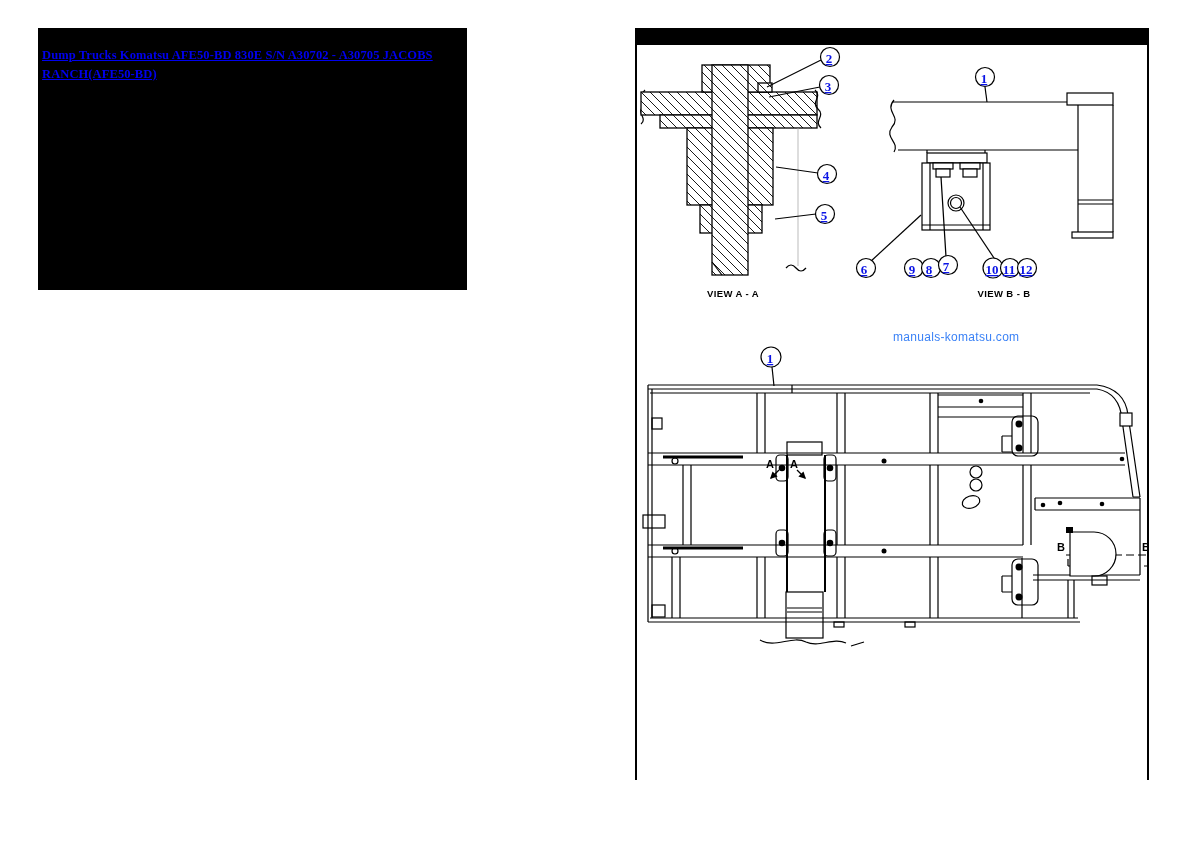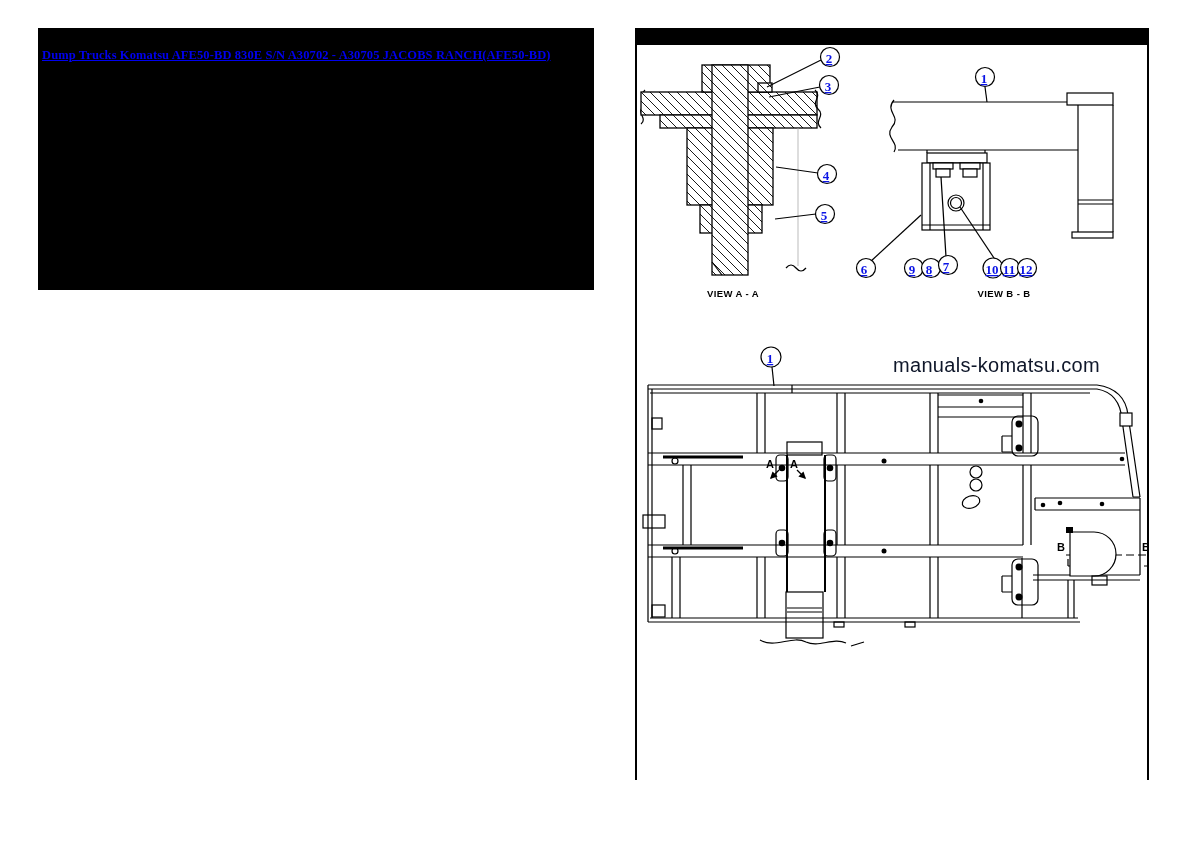--- a/index.html
+++ b/index.html
@@ -2,35 +2,35 @@
 <html><head>
 <meta charset="utf-8">
 <style>
   html,body{margin:0;padding:0;}
   body{
     width:1190px;height:842px;position:relative;overflow:hidden;
     background:#ffffff;font-family:"Liberation Sans",sans-serif;
   }
   
   .black-box{
-    position:absolute;left:38px;top:28px;width:556px;height:262px;
+    position:absolute;left:38px;top:28px;width:429px;height:262px;
     background:#000000;box-sizing:border-box;padding:17px 18px 0 4px;
   }
   .black-box a{
     font-family:"Liberation Serif",serif;font-weight:bold;font-size:12.5px;
     color:#0000ee;text-decoration:underline;letter-spacing:0.1px;line-height:1.25;
   }
   
   .sheet-topbar{position:absolute;left:635px;top:28px;width:514px;height:17px;background:#000;}
   .sheet-border-left{position:absolute;left:635px;top:28px;width:2px;height:752px;background:#000;}
   .sheet-border-right{position:absolute;left:1147px;top:28px;width:2px;height:752px;background:#000;}
   .diagram-svg{position:absolute;left:635px;top:45px;width:514px;height:735px;}
   .watermark{
-    position:absolute;left:893px;top:330px;font-size:20px;color:#0f172a;
-    letter-spacing:0.3px;font-family:"Liberation Sans",sans-serif;margin-top:24px;
+    position:absolute;left:893px;top:330px;font-size:12px;color:#3b82f6;
+    letter-spacing:0.3px;font-family:"Liberation Sans",sans-serif;
   }
   
   .ln{fill:none;stroke:#000;stroke-width:1.2;}
   .ln2{fill:none;stroke:#000;stroke-width:2;}
   .ln3{fill:none;stroke:#000;stroke-width:3;}
   .lnth{fill:none;stroke:#000;stroke-width:1.2;}
   .white{fill:#fff;stroke:#000;stroke-width:1.2;}
   .hatched{fill:url(#hatch);stroke:#000;stroke-width:1.3;}
   .dot{fill:#000;stroke:none;}
   .callout-circle{fill:#fff;stroke:#000;stroke-width:1.2;}

